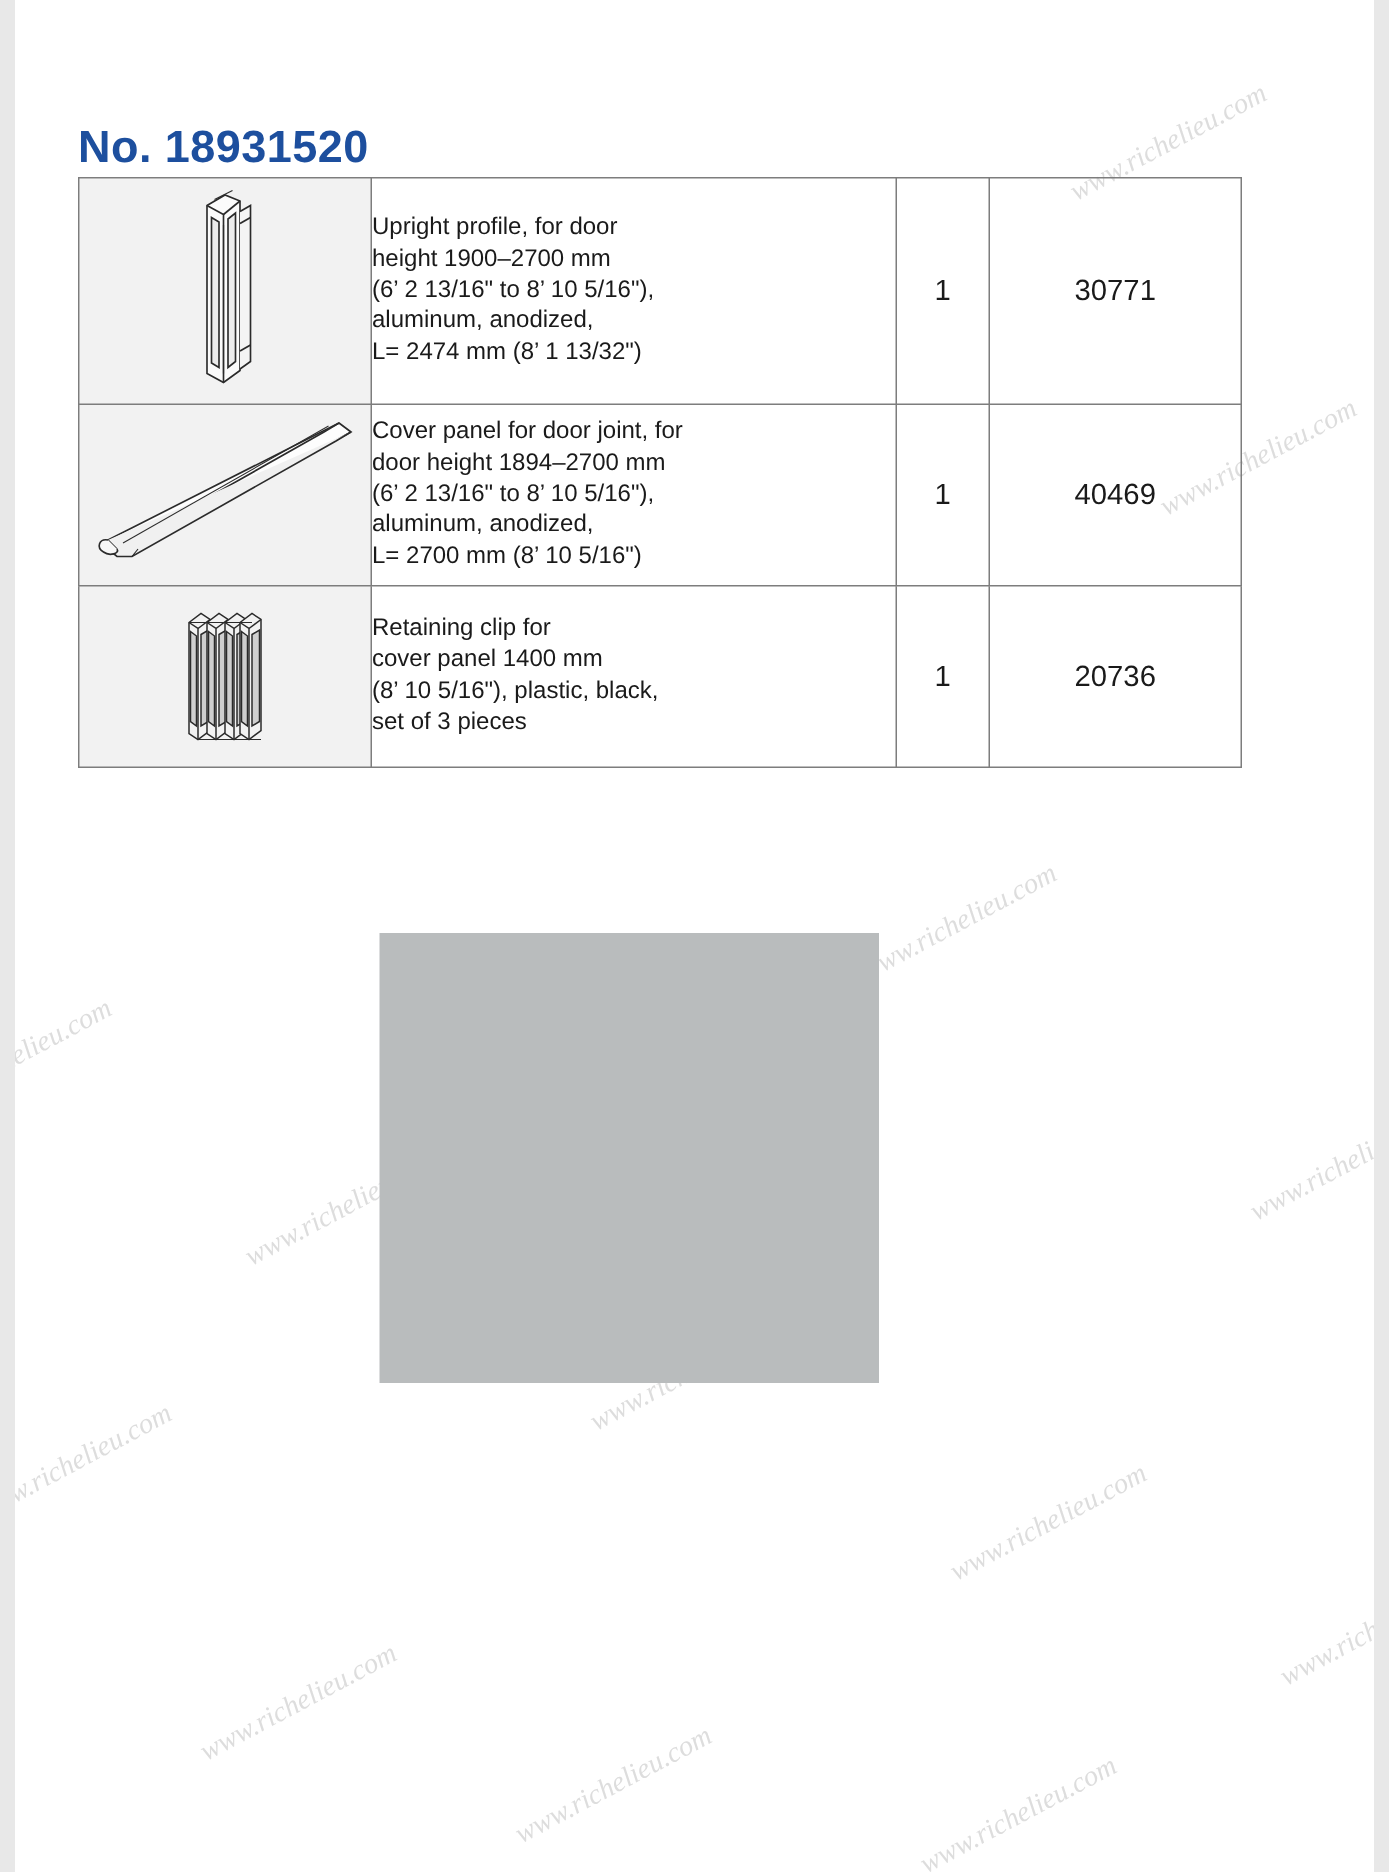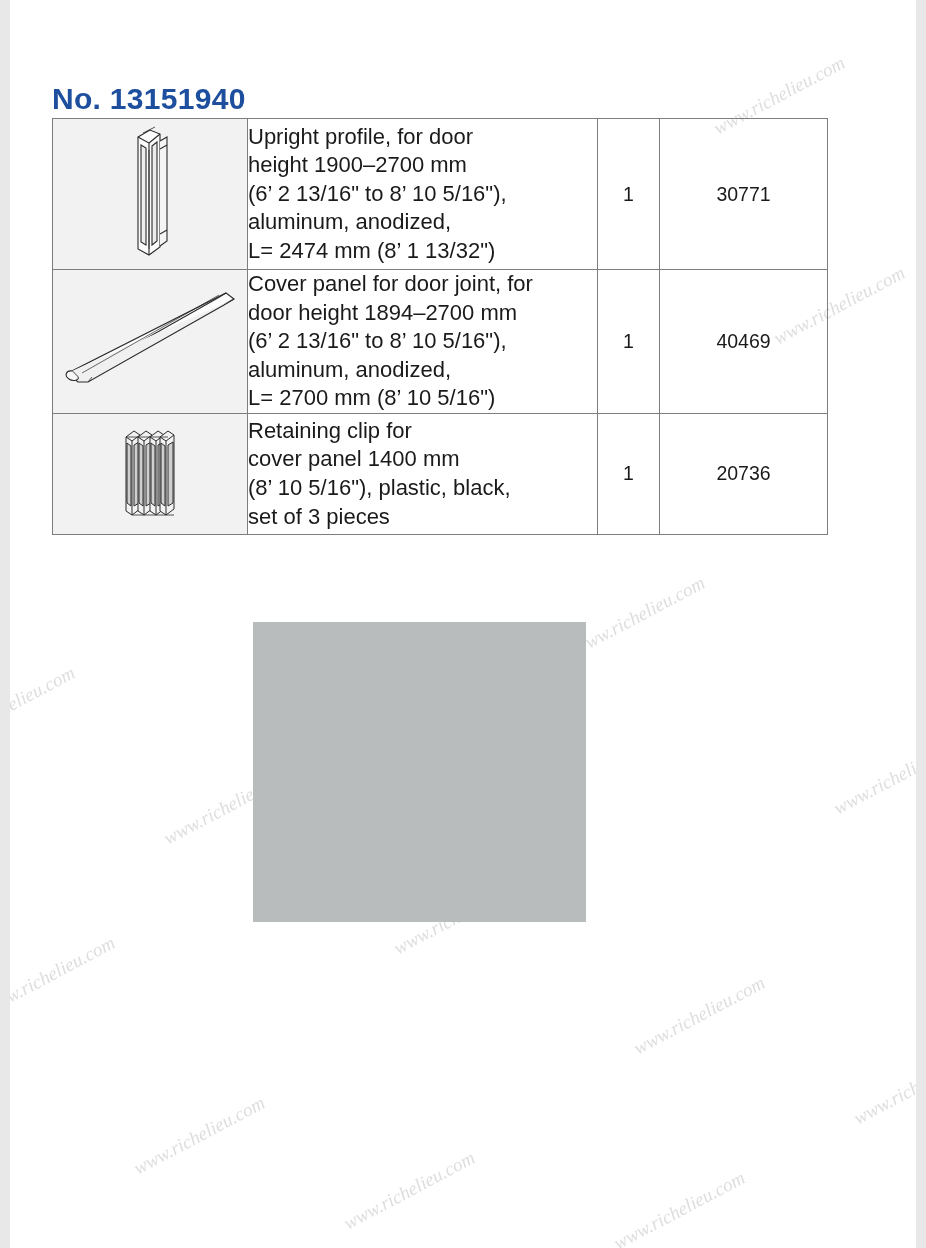--- a/index.html
+++ b/index.html
@@ -79,21 +79,21 @@
     vertical-align: middle;
     padding: 0;
   }
   .col-img   { width: 195px; background: #f2f2f2; }
   .col-desc  { width: 350px; }
   .col-qty   { width: 62px; }
   .col-code  { width: 168px; }
 
   .desc-cell {
     padding: 12px 10px 12px 14px;
-    font-size: 22px;
+    font-size: 16px;
     line-height: 1.30;
     color: #1a1a1a;
   }
   .qty-cell, .code-cell {
     text-align: center;
     font-size: 19.5px;
     color: #1a1a1a;
   }
   .img-cell {
     text-align: center;
@@ -136,21 +136,21 @@
     <div class="wm" style="left:150px; top:830px; transform:rotate(-28deg);">www.richelieu.com</div>
     <div class="wm" style="left:380px; top:940px; transform:rotate(-28deg);">www.richelieu.com</div>
     <div class="wm" style="left:620px; top:1040px; transform:rotate(-28deg);">www.richelieu.com</div>
     <div class="wm" style="left:-30px; top:1000px; transform:rotate(-28deg);">www.richelieu.com</div>
     <div class="wm" style="left:120px; top:1160px; transform:rotate(-28deg);">www.richelieu.com</div>
     <div class="wm" style="left:330px; top:1215px; transform:rotate(-28deg);">www.richelieu.com</div>
     <div class="wm" style="left:600px; top:1235px; transform:rotate(-28deg);">www.richelieu.com</div>
     <div class="wm" style="left:840px; top:1110px; transform:rotate(-28deg);">www.richelieu.com</div>
   </div>
 
-  <h1 class="page-title">No. 13151940</h1>
+  <h1 class="page-title">No. 18931520</h1>
 
   <table class="parts-table">
     <colgroup>
       <col class="col-img">
         <col class="col-desc">
         <col class="col-qty">
         <col class="col-code">
     </colgroup>
     <tbody>
 

